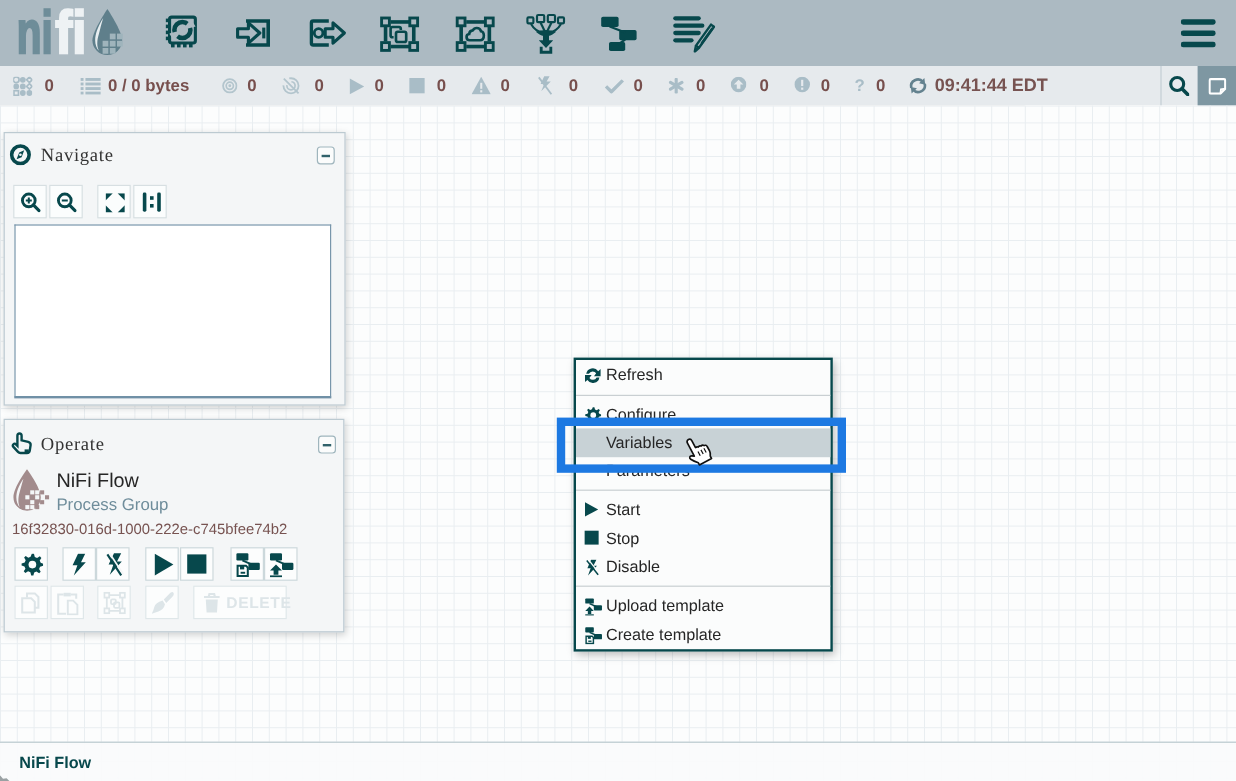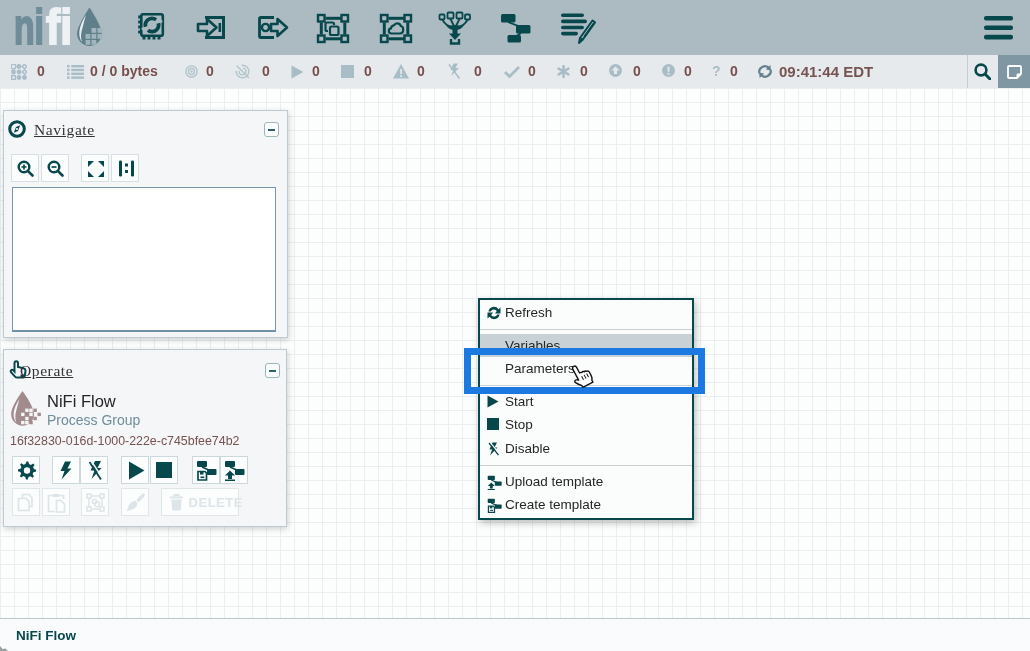--- a/index.html
+++ b/index.html
@@ -14,21 +14,21 @@
 .sv { position:absolute; top:0; height:33px; line-height:33px; font-size:14px; font-weight:bold; color:#774f4d; }
 
 #canvas { position:absolute; left:0; top:88px; width:1030px; height:563px;
   background-color:#fcfdfd;
   background-image:linear-gradient(to right,#e9eef1 1px,transparent 1px),linear-gradient(to bottom,#e9eef1 1px,transparent 1px);
   background-size:14px 14px; }
 
 .panel { position:absolute; background:#f4f6f7; border:1px solid #bccad1; box-shadow:1px 2px 6px rgba(0,0,0,0.18); }
 #nav-panel { left:3px; top:22px; width:285px; height:228px; }
 #op-panel  { left:3px; top:261px; width:284px; height:178px; }
-.phead { position:absolute; font-family:"Liberation Serif", serif; font-weight:normal; font-size:15.5px; color:#333; letter-spacing:0.6px;text-decoration:underline; }
+.phead { position:absolute; font-family:"Liberation Serif", serif; font-weight:normal; font-size:15.5px; color:#333; letter-spacing:0.6px; }
 .collapse { position:absolute; width:15px; height:15px; border:1px solid #9fb5bd; border-radius:3px; background:#fbfcfc; }
 .collapse::after { content:""; position:absolute; left:3px; right:3px; top:6px; height:2px; background:#31626b; }
 .navbtn { position:absolute; width:28px; height:28px; background:#fbfdfd; border:1px solid #d7dfe2; }
 #minimap { position:absolute; left:8px; top:76px; width:264px; height:145px; background:#fff; border:1.5px solid #7896ab; border-bottom:2.5px solid #7090a6; }
 .opbtn { position:absolute; width:28px; height:28px; background:#fcfdfd; border:1px solid #ccd8db; }
 .opbtn.dis { border:1px solid #dfe7e9; }
 
 #ctx { position:absolute; left:478px; top:210px; width:216px; background:#fbfcfc; border:2px solid #07484c; box-shadow:2px 3px 7px rgba(0,0,0,0.25); padding:1px 0; }
 .mi { position:relative; height:23.6px; line-height:23.6px; font-size:13.5px; color:#262626; padding-left:25px; }
 .mi svg { position:absolute; left:7px; top:5px; }
@@ -346,21 +346,21 @@
           </g>
         </svg>
       </div>
       <div id="minimap"></div>
     </div>
     <div id="op-panel" class="panel">
       <svg style="position:absolute;left:5px;top:10px" width="19" height="20" viewBox="0 0 19 20">
         <path d="M5.5 8 L5.5 3.2 Q5.5 1.2 7.3 1.2 Q9 1.2 9 3.2 L9 7 L14.5 8.2 Q16.8 8.8 16.5 11 L15.8 15.5 Q15.5 17.5 13.5 17.5 L8 17.5 Q6.8 17.5 6 16.6 L2.2 12.4 Q1.2 11.2 2.2 10.2 Q3.2 9.2 4.3 10.3 L5.5 11.5 Z" fill="none" stroke="#07484c" stroke-width="2"></path>
         <rect x="11.5" y="14.5" width="3.5" height="3.5" fill="#07484c"></rect>
       </svg>
-      <div class="phead" style="left:16px;top:12px">Operate</div>
+      <div class="phead" style="left:30px;top:12px">Operate</div>
       <div class="collapse" style="left:261px;top:13px"></div>
       <svg style="position:absolute;left:5px;top:40px" width="34" height="36" viewBox="0 0 34 36">
         <path d="M13.5 1 C13.5 1 2.2 16 2.2 24.3 A11.4 11.4 0 0 0 25 24.3 C25 16 13.5 1 13.5 1 Z" fill="#a28b8c"></path>
         <path d="M10.5 9 C6.6 14.8 4.6 20 4.6 24.3 C4.6 28 5.8 30.8 7.5 32.7 C5.8 29.2 6.1 24.4 7.4 20.1 C8.3 16.8 9.4 12.8 10.5 9 Z" fill="#f4f6f7"></path>
         <g fill="#f4f6f7">
           <rect x="16.2" y="18.6" width="3.4" height="3.4"></rect>
             <rect x="20.3" y="18.6" width="3.4" height="3.4"></rect>
           <rect x="12.1" y="22.7" width="3.4" height="3.4"></rect>
             <rect x="20.3" y="22.7" width="3.4" height="3.4"></rect>
           <rect x="16.2" y="26.8" width="3.4" height="3.4"></rect>
@@ -467,20 +467,24 @@
       </div>
     </div>
     <div id="ctx">
       <div class="mi"><svg width="14" height="14" viewBox="0 0 14 14">
             <g fill="#07484c">
               <path d="M1.5 5.5 A5.5 5.5 0 0 1 11.5 3.3 L13.5 1.6 L13.5 7.5 L8 7.5 L9.8 5.1 A3.4 3.4 0 0 0 3.8 5.5 Z"></path>
               <path d="M12.5 8.5 A5.5 5.5 0 0 1 2.5 10.7 L0.5 12.4 L0.5 6.5 L6 6.5 L4.2 8.9 A3.4 3.4 0 0 0 10.2 8.5 Z"></path>
             </g>
           </svg>Refresh</div>
       <div class="msep"></div>
+      <div class="mi"><svg width="14" height="14" viewBox="0 0 19 19">
+            <path d="M9.5 0.5 L11.3 0.5 L12 3.1 L13.9 3.9 L16.2 2.6 L17.5 3.9 L16.1 6.1 L16.9 8 L19 8.7 L19 10.5 L16.4 11.2 L15.6 13.1 L16.9 15.4 L15.6 16.7 L13.4 15.3 L11.5 16.1 L10.8 18.5 L9 18.5 L8.3 15.9 L6.4 15.1 L4.1 16.4 L2.8 15.1 L4.2 12.9 L3.4 11 L1 10.3 L1 8.5 L3.6 7.8 L4.4 5.9 L3.1 3.6 L4.4 2.3 L6.6 3.7 L8.5 2.9 Z" fill="#07484c"></path>
+            <circle cx="10" cy="9.5" r="3.2" fill="#fbfcfc"></circle>
+          </svg>Configure</div>
       <div class="mi hl">Variables</div>
       <div class="mi">Parameters</div>
       <div class="msep"></div>
       <div class="mi"><svg width="12" height="13" viewBox="0 0 12 13">
             <path d="M0.5 0.5 L11.5 6.5 L0.5 12.5 Z" fill="#07484c"></path>
           </svg>Start</div>
       <div class="mi"><svg width="12" height="12" viewBox="0 0 12 12">
             <rect width="12" height="12" fill="#07484c"></rect>
           </svg>Stop</div>
       <div class="mi"><svg width="13" height="14" viewBox="0 0 13 14">

